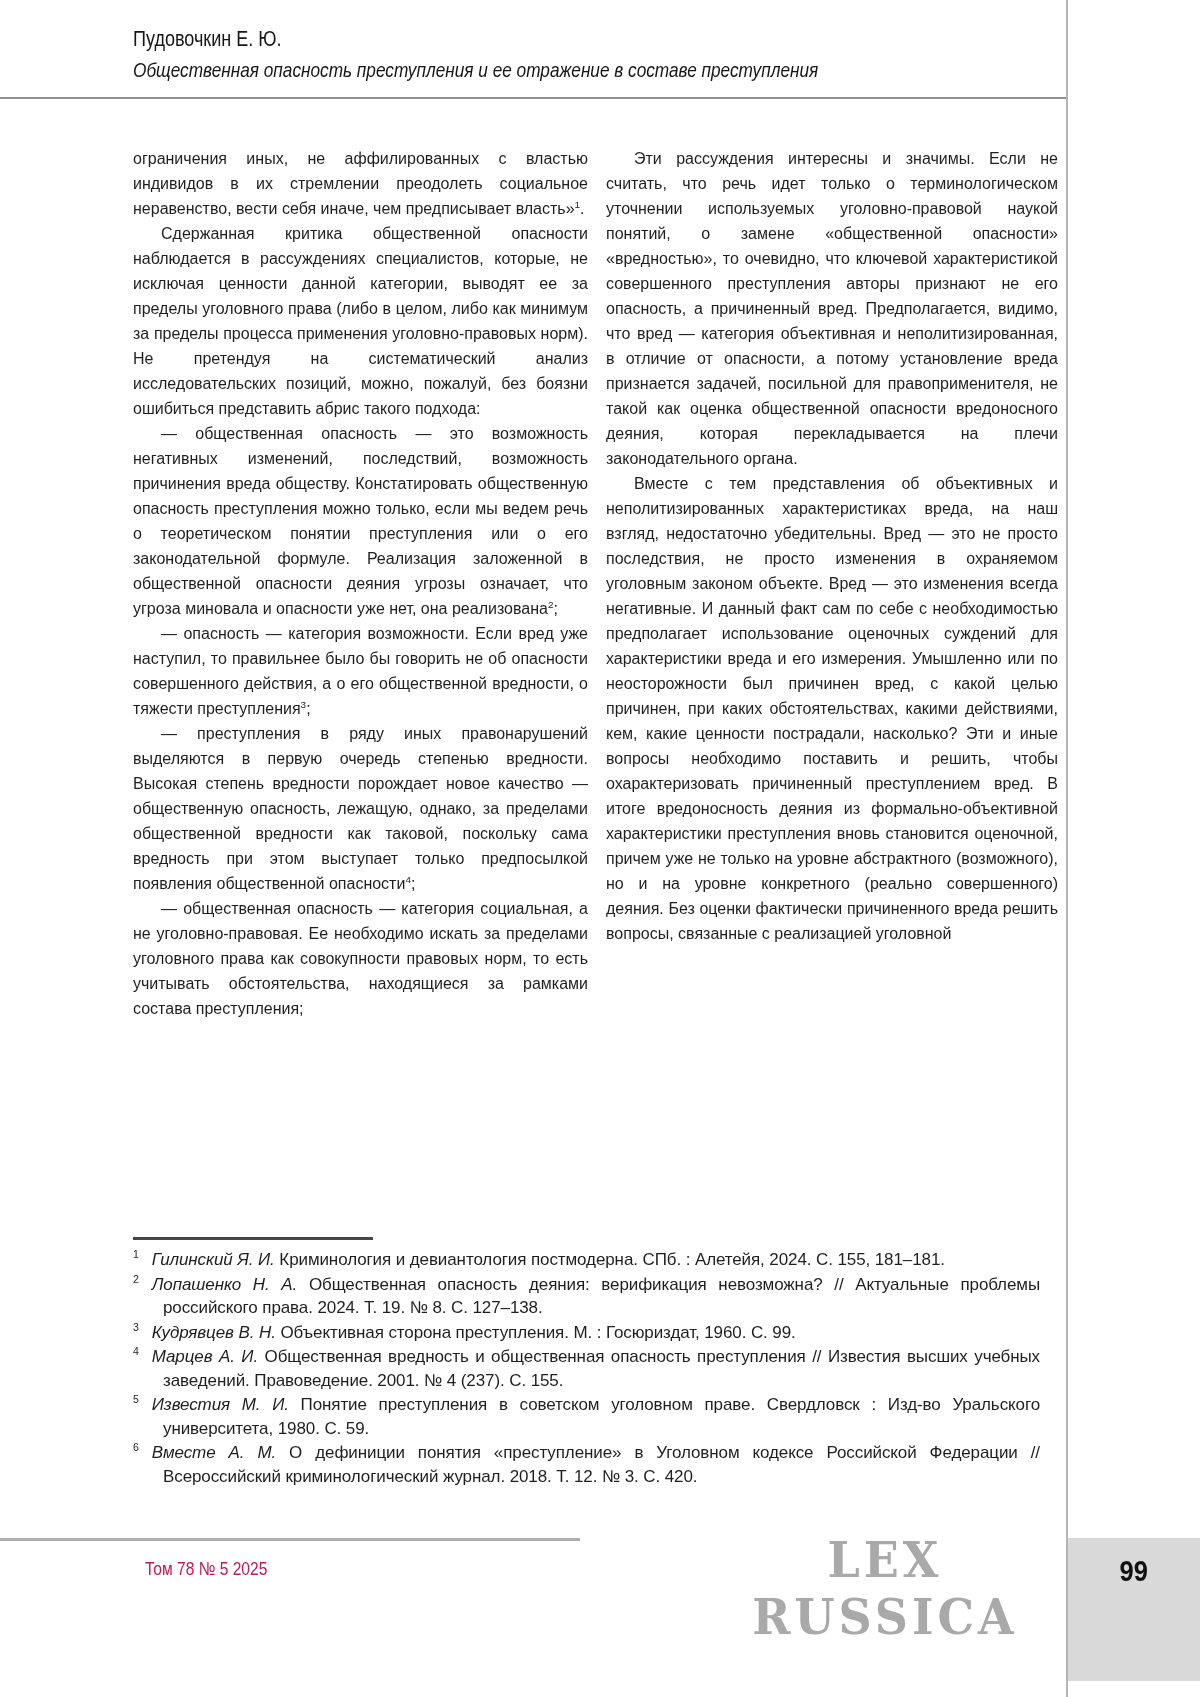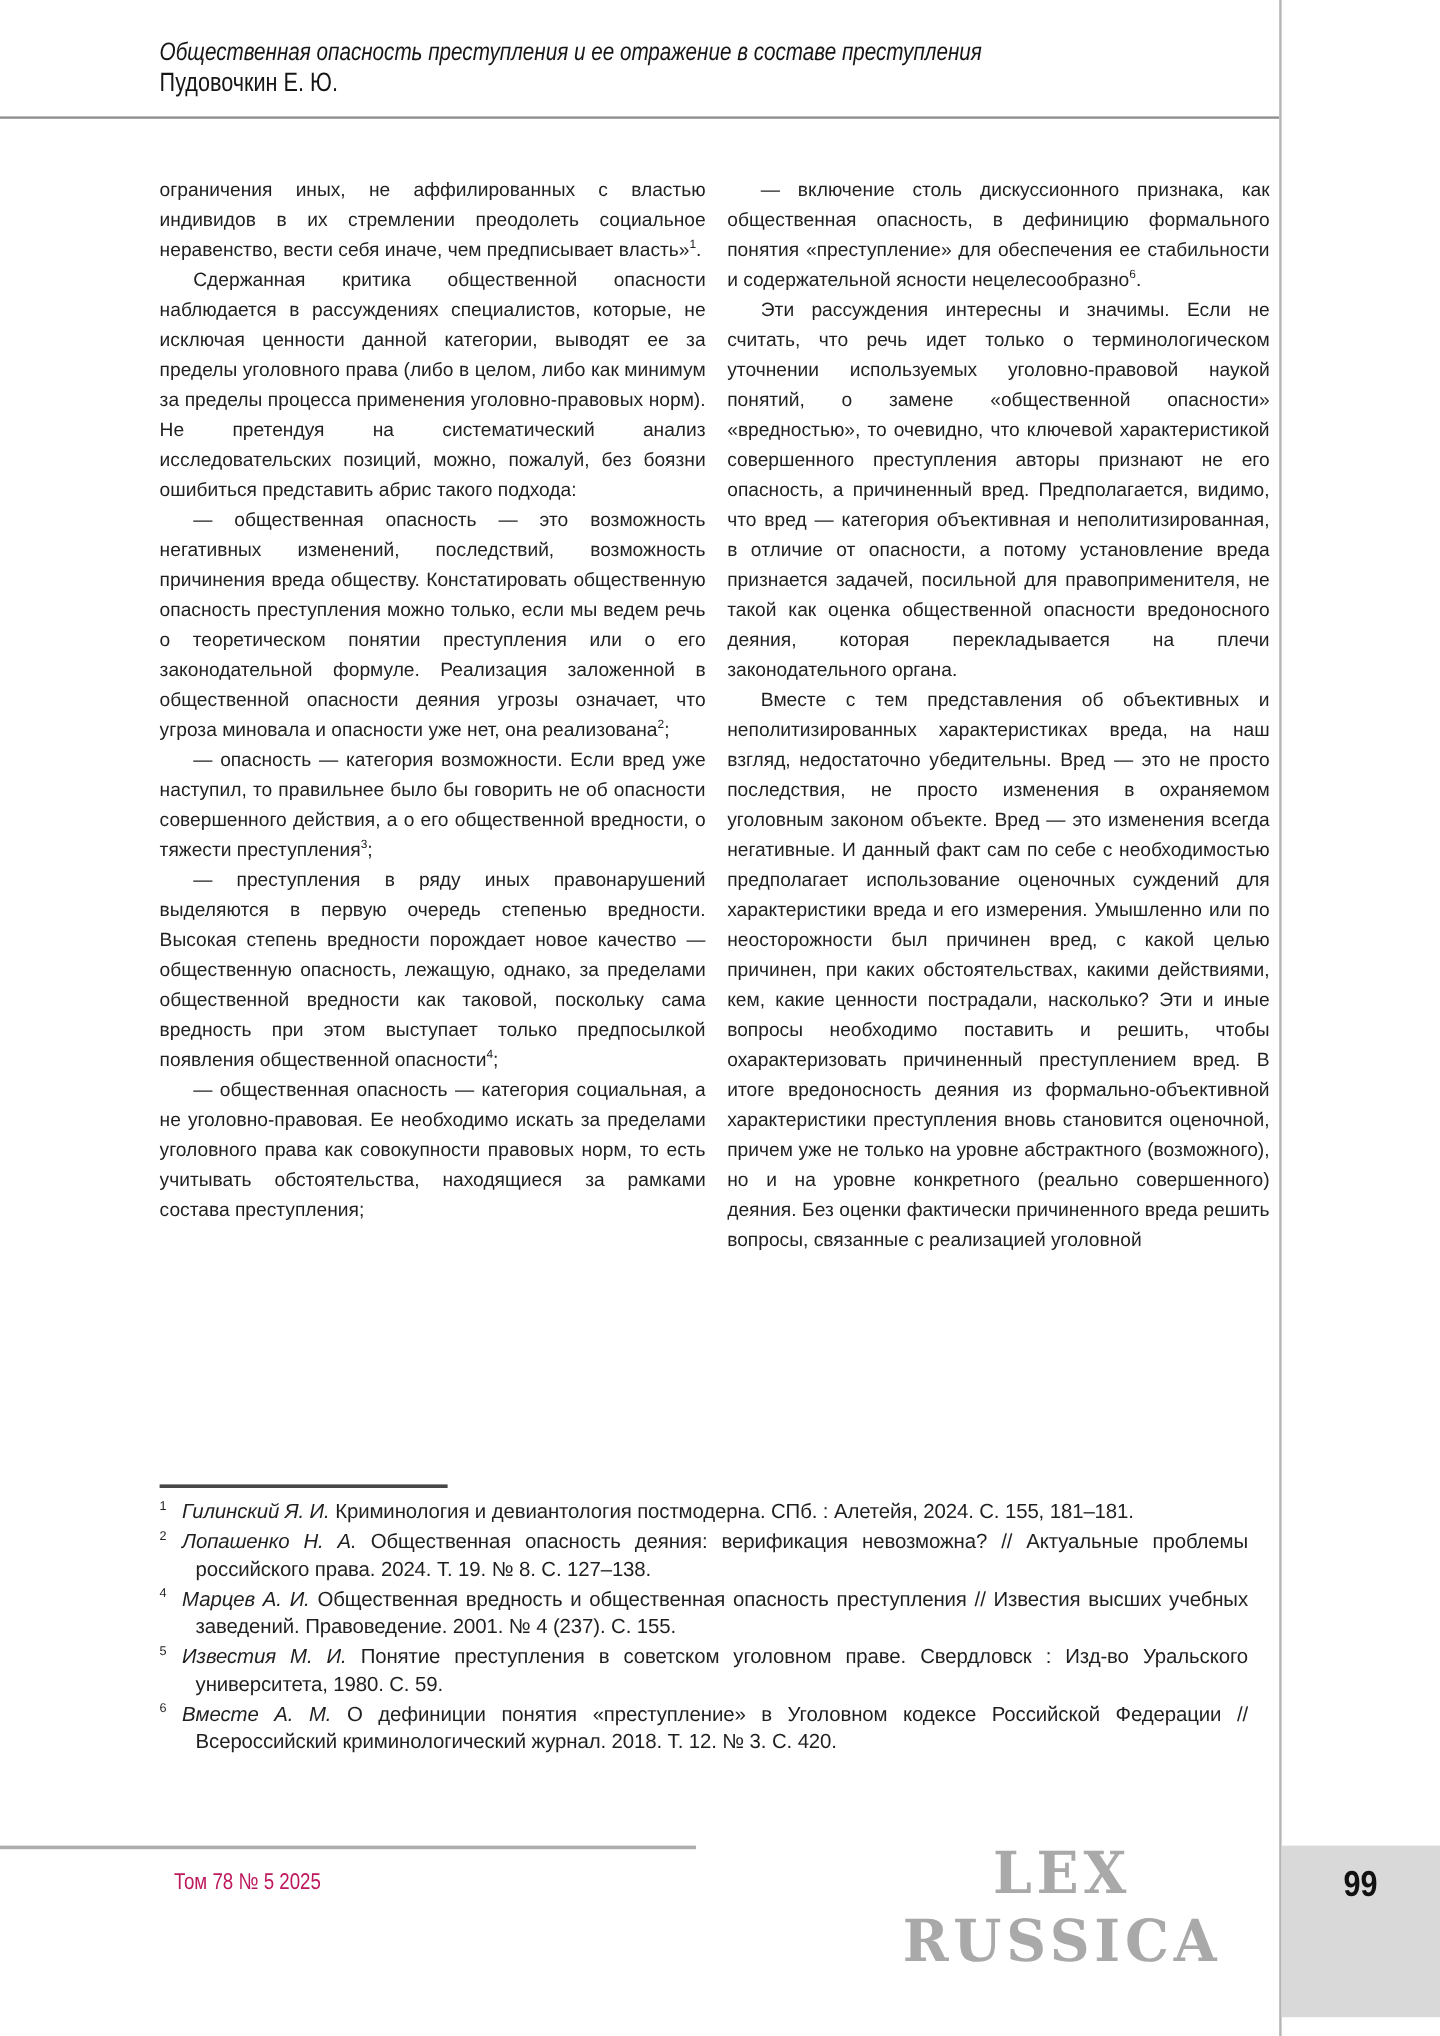--- a/index.html
+++ b/index.html
@@ -45,48 +45,48 @@
   .page-number-block{position:absolute;left:1068px;top:1538px;width:132px;height:143px;background:#d9d9d9;text-align:center;}
   .page-number{display:inline-block;margin-top:16px;font-size:30px;font-weight:bold;color:#111;transform:scaleX(0.85);}
 </style>
 </head>
 <body>
 
 <div class="page">
 
   <div class="running-head">
     <div>
-      <span class="rh-title cond">Общественная опасность преступления и ее отражение в составе преступления</span>
+      <span class="rh-author cond">Пудовочкин Е. Ю.</span>
     </div>
     <div>
-      <span class="rh-author cond">Пудовочкин Е. Ю.</span>
+      <span class="rh-title cond">Общественная опасность преступления и ее отражение в составе преступления</span>
     </div>
   </div>
 
   <div class="header-rule"></div>
   <div class="vertical-rule"></div>
 
   <div class="col col-left" id="col-left">
       <p class="para">ограничения иных, не аффилированных с властью индивидов в их стремлении преодолеть социальное неравенство, вести себя иначе, чем предписывает власть»<sup>1</sup>.</p>
       <p class="para ind">Сдержанная критика общественной опасности наблюдается в рассуждениях специалистов, которые, не исключая ценности данной категории, выводят ее за пределы уголовного права (либо в целом, либо как минимум за пределы процесса применения уголовно-правовых норм). Не претендуя на систематический анализ исследовательских позиций, можно, пожалуй, без боязни ошибиться представить абрис такого подхода:</p>
       <p class="para ind">— общественная опасность — это возможность негативных изменений, последствий, возможность причинения вреда обществу. Констатировать общественную опасность преступления можно только, если мы ведем речь о теоретическом понятии преступления или о его законодательной формуле. Реализация заложенной в общественной опасности деяния угрозы означает, что угроза миновала и опасности уже нет, она реализована<sup>2</sup>;</p>
       <p class="para ind">— опасность — категория возможности. Если вред уже наступил, то правильнее было бы говорить не об опасности совершенного действия, а о его общественной вредности, о тяжести преступления<sup>3</sup>;</p>
       <p class="para ind">— преступления в ряду иных правонарушений выделяются в первую очередь степенью вредности. Высокая степень вредности порождает новое качество — общественную опасность, лежащую, однако, за пределами общественной вредности как таковой, поскольку сама вредность при этом выступает только предпосылкой появления общественной опасности<sup>4</sup>;</p>
       <p class="para ind">— общественная опасность — категория социальная, а не уголовно-правовая. Ее необходимо искать за пределами уголовного права как совокупности правовых норм, то есть учитывать обстоятельства, находящиеся за рамками состава преступления;</p>
     </div>
   <div class="col col-right" id="col-right">
-      <p class="para ind">— включение столь дискуссионного признака, как общественная опасность, в дефиницию формального понятия «преступление» для обеспечения ее стабильности и содержательной ясности нецелесообразно<sup>6</sup>.</p>
       <p class="para ind">Эти рассуждения интересны и значимы. Если не считать, что речь идет только о терминологическом уточнении используемых уголовно-правовой наукой понятий, о замене «общественной опасности» «вредностью», то очевидно, что ключевой характеристикой совершенного преступления авторы признают не его опасность, а причиненный вред. Предполагается, видимо, что вред — категория объективная и неполитизированная, в отличие от опасности, а потому установление вреда признается задачей, посильной для правоприменителя, не такой как оценка общественной опасности вредоносного деяния, которая перекладывается на плечи законодательного органа.</p>
       <p class="para ind">Вместе с тем представления об объективных и неполитизированных характеристиках вреда, на наш взгляд, недостаточно убедительны. Вред — это не просто последствия, не просто изменения в охраняемом уголовным законом объекте. Вред — это изменения всегда негативные. И данный факт сам по себе с необходимостью предполагает использование оценочных суждений для характеристики вреда и его измерения. Умышленно или по неосторожности был причинен вред, с какой целью причинен, при каких обстоятельствах, какими действиями, кем, какие ценности пострадали, насколько? Эти и иные вопросы необходимо поставить и решить, чтобы охарактеризовать причиненный преступлением вред. В итоге вредоносность деяния из формально-объективной характеристики преступления вновь становится оценочной, причем уже не только на уровне абстрактного (возможного), но и на уровне конкретного (реально совершенного) деяния. Без оценки фактически причиненного вреда решить вопросы, связанные с реализацией уголовной</p>
     </div>
 
   <div class="fn-rule"></div>
   <div class="footnotes" id="footnotes">
       <div class="fn"><sup>1</sup><span class="fn-author">Гилинский Я. И. </span><span>Криминология и девиантология постмодерна. СПб. : Алетейя, 2024. С. 155, 181–181.</span></div>
       <div class="fn"><sup>2</sup><span class="fn-author">Лопашенко Н. А. </span><span>Общественная опасность деяния: верификация невозможна? // Актуальные проблемы российского права. 2024. Т. 19. № 8. С. 127–138.</span></div>
+      <div class="fn"><sup>3</sup><span class="fn-author">Кудрявцев В. Н. </span><span>Объективная сторона преступления. М. : Госюриздат, 1960. С. 99.</span></div>
       <div class="fn"><sup>4</sup><span class="fn-author">Марцев А. И. </span><span>Общественная вредность и общественная опасность преступления // Известия высших учебных заведений. Правоведение. 2001. № 4 (237). С. 155.</span></div>
       <div class="fn"><sup>5</sup><span class="fn-author">Известия М. И. </span><span>Понятие преступления в советском уголовном праве. Свердловск : Изд-во Уральского университета, 1980. С. 59.</span></div>
       <div class="fn"><sup>6</sup><span class="fn-author">Вместе А. М. </span><span>О дефиниции понятия «преступление» в Уголовном кодексе Российской Федерации // Всероссийский криминологический журнал. 2018. Т. 12. № 3. С. 420.</span></div>
     </div>
 
   <div class="footer-rule"></div>
   <div class="footer-vol">
     <span class="cond">Том 78 № 5 2025</span>
   </div>
   <div class="logo">LEX RUSSICA</div>

